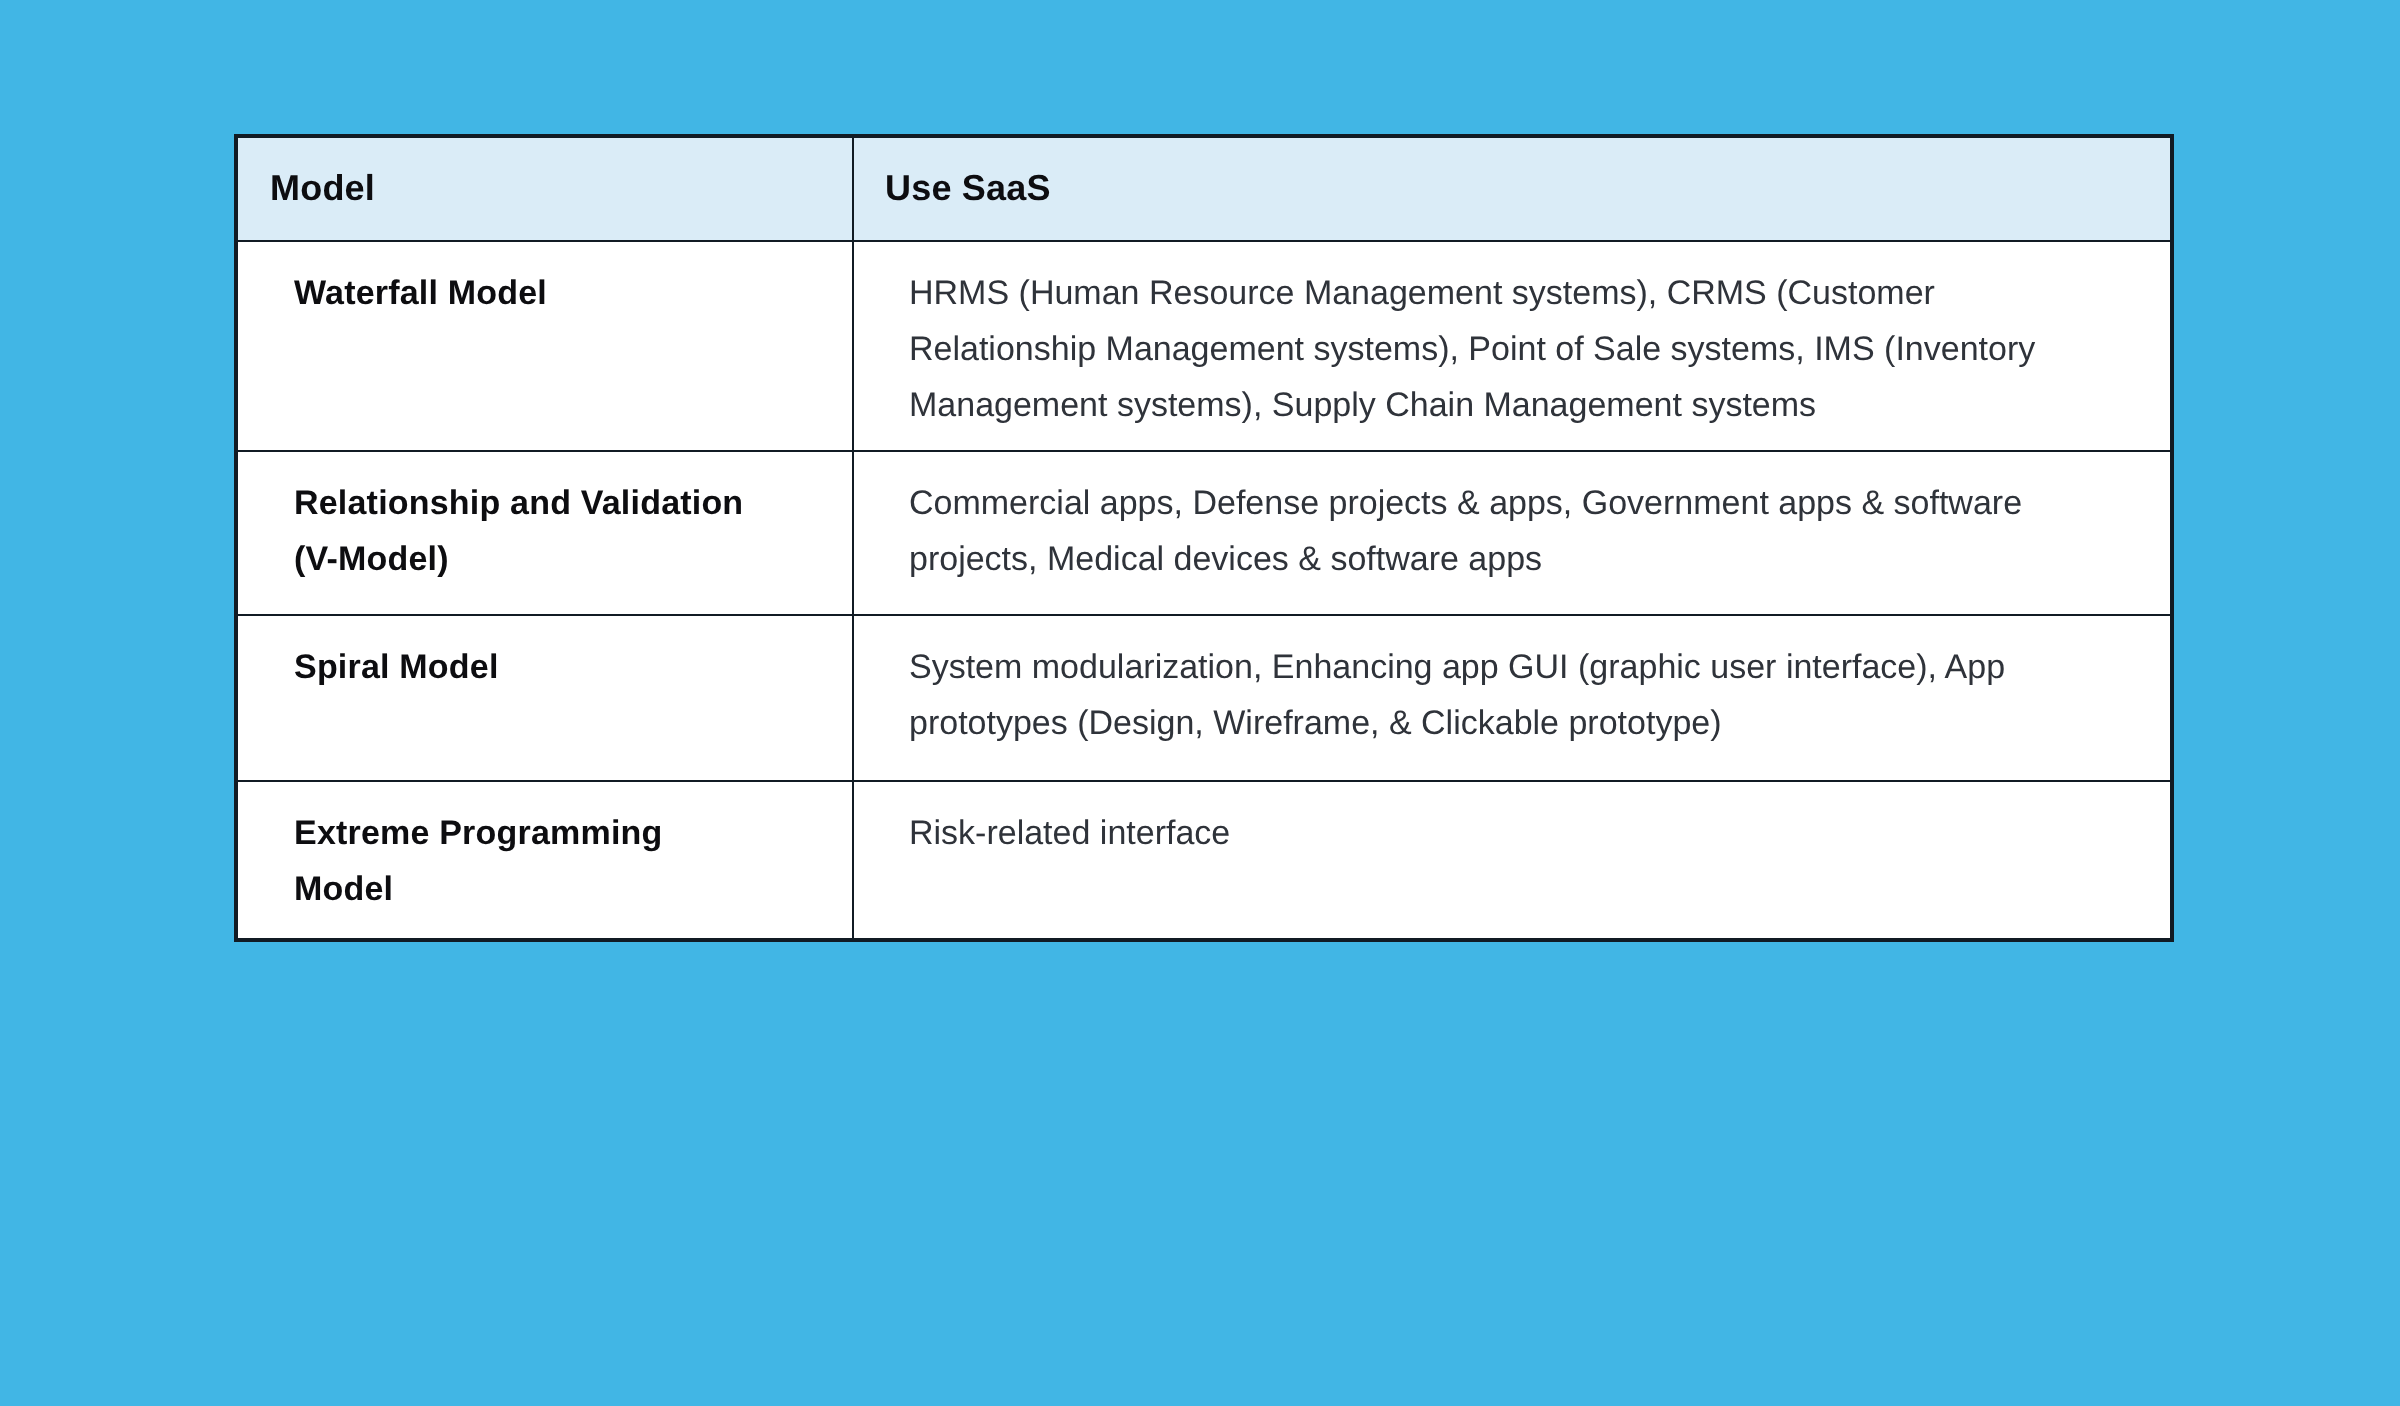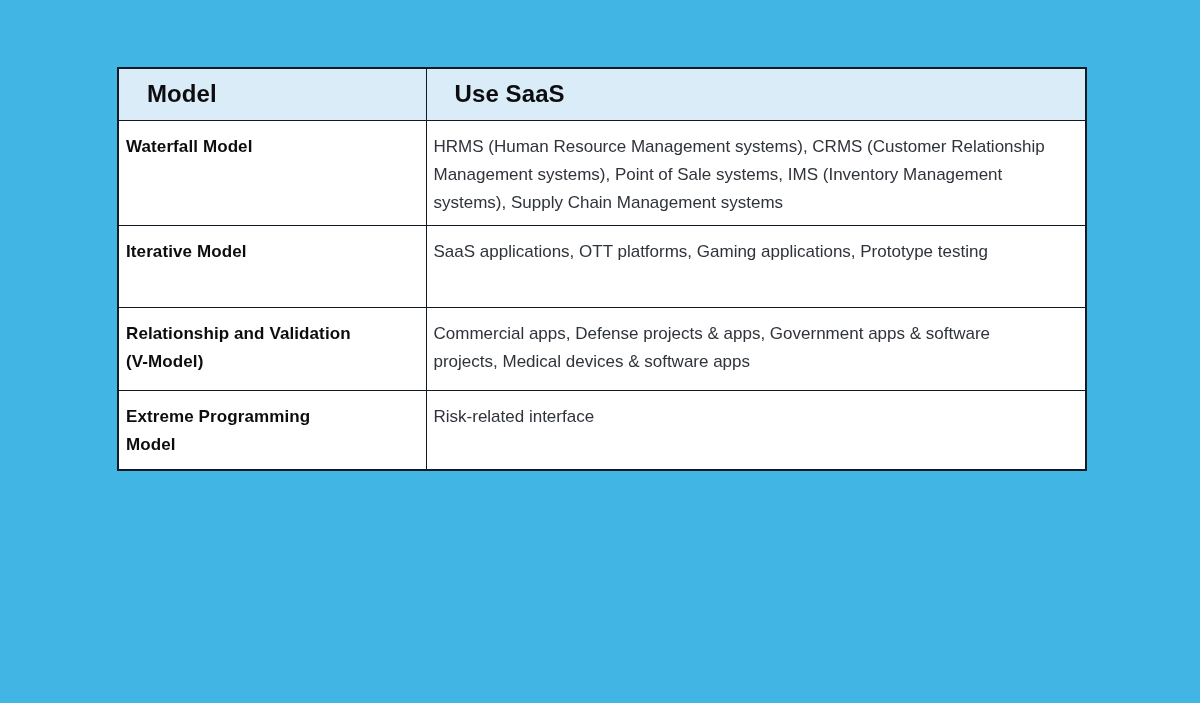--- a/index.html
+++ b/index.html
@@ -40,35 +40,35 @@
   .models-table td {
     border: 1px solid var(--border-color);
   }
   .models-table thead tr {
     height: 52px;
     background: var(--header-bg);
   }
   .models-table th {
     text-align: left;
     vertical-align: middle;
-    padding: 0 28px;
-    font-size: 24px;
+    padding: 0 16px;
+    font-size: 18px;
     font-weight: bold;
     color: var(--heading-text);
     letter-spacing: 0.1px;
   }
   .models-table tbody tr { height: 82px; background: var(--cell-bg); }
   .models-table tbody tr:nth-child(1) { height: 104px; }
   .models-table tbody tr:nth-child(3) { height: 83px; }
   .models-table tbody tr:nth-child(4) { height: 80px; }
   .models-table tbody tr:nth-child(6) { height: 106px; }
 
   .models-table td {
     vertical-align: top;
-    padding: 12px 18px 8px 7px;
+    padding: 12px 18px 8px 28px;
     font-size: 17px;
     line-height: 28px;
     margin-left: 24px;
   }
   td.model-cell .model-text {
     display: inline-block;
     max-width: 228px;
     font-weight: bold;
     color: var(--heading-text);
     letter-spacing: 0.1px;
@@ -101,38 +101,38 @@
   <tr>
     <td class="model-cell">
       <span class="model-text">Waterfall Model</span>
     </td>
     <td class="usecase-cell">
       <span class="usecase-text">HRMS (Human Resource Management systems), CRMS (Customer Relationship Management systems), Point of Sale systems, IMS (Inventory Management systems), Supply Chain Management systems</span>
     </td>
   </tr>
 
 
-  <tr>
-    <td class="model-cell">
-      <span class="model-text">Iterative Model</span>
-    </td>
-    <td class="usecase-cell">
-      <span class="usecase-text">SaaS applications, OTT platforms, Gaming applications, Prototype testing</span>
-    </td>
-  </tr>
 
   <tr>
     <td class="model-cell">
       <span class="model-text">Relationship and Validation (V-Model)</span>
     </td>
     <td class="usecase-cell">
       <span class="usecase-text">Commercial apps, Defense projects &amp; apps, Government apps &amp; software projects, Medical devices &amp; software apps</span>
     </td>
   </tr>
 
+  <tr>
+    <td class="model-cell">
+      <span class="model-text">Spiral Model</span>
+    </td>
+    <td class="usecase-cell">
+      <span class="usecase-text">System modularization, Enhancing app GUI (graphic user interface), App prototypes (Design, Wireframe, &amp; Clickable prototype)</span>
+    </td>
+  </tr>
 
   <tr>
     <td class="model-cell">
       <span class="model-text">Extreme Programming Model</span>
     </td>
     <td class="usecase-cell">
       <span class="usecase-text">Risk-related interface</span>
     </td>
   </tr>
 </tbody>

